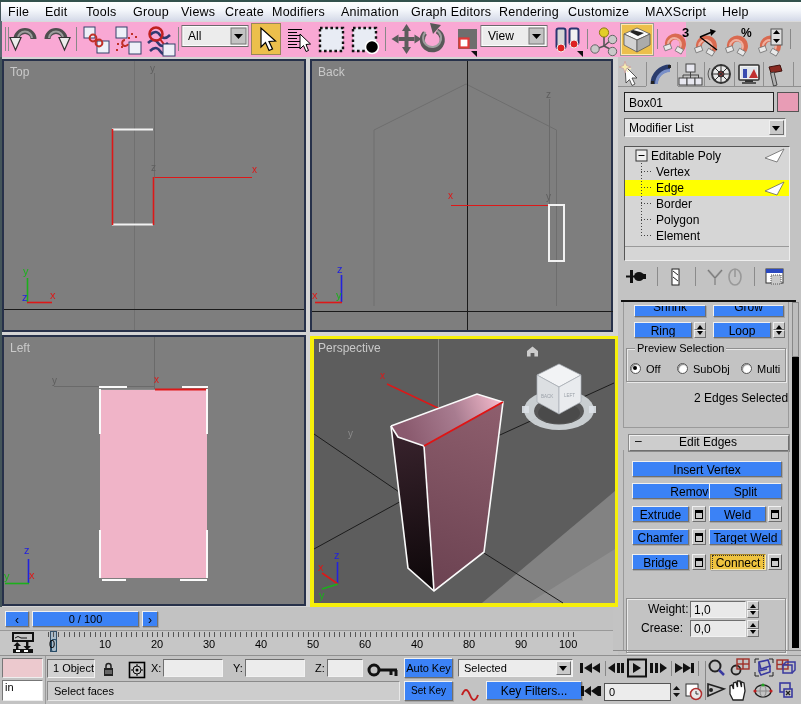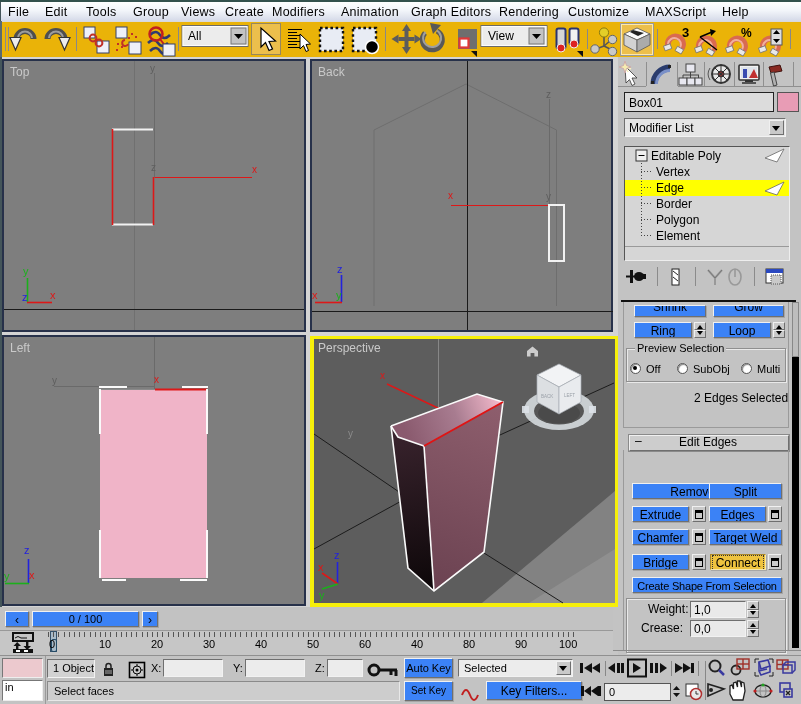--- a/index.html
+++ b/index.html
@@ -5,21 +5,21 @@
   html,body{margin:0;padding:0;width:801px;height:704px;overflow:hidden;background:#c3c3c3;
     font-family:"Liberation Sans",sans-serif;}
   .abs{position:absolute;}
   #stage{position:relative;width:801px;height:704px;}
   
   #menubar{left:0;top:0;width:801px;height:21px;
     background:linear-gradient(#feffff 0%,#f2f5fa 45%,#e2e6f0 75%,#d4d9e8 100%);
     border-top:2px solid #33524d;box-sizing:border-box;}
   #menubar span{position:absolute;top:3px;font-size:12.5px;letter-spacing:0.25px;color:#000;}
   
-  #toolbar{left:0;top:21px;width:801px;height:36px;background:#eab308;text-decoration:underline;}
+  #toolbar{left:0;top:21px;width:686px;height:36px;background:#f9a8d4;text-decoration:underline;}
   
   #vparea{left:0;top:57px;width:618px;height:550px;background:#d4d4d4;z-index:2;}
   
   #cpanel{left:613px;top:57px;width:188px;height:594px;background:#c3c3c3;font-size:12px;z-index:1;}
   .btn3{position:absolute;background:#3b82f6;border:1px solid;border-color:#f0f0f0 #6f6f6f #6f6f6f #f0f0f0;
     font-size:12px;color:#000;text-align:center;box-sizing:border-box;box-shadow:1px 1px 0 #a6a6a6;white-space:nowrap;overflow:hidden;}
   .sunken{position:absolute;background:#e0e0e0;border:1px solid;border-color:#6f6f6f #f2f2f2 #f2f2f2 #6f6f6f;box-sizing:border-box;}
   .txt{position:absolute;font-size:11px;color:#000;white-space:nowrap;}
   .txt12{position:absolute;font-size:12px;color:#000;white-space:nowrap;}
   .spin{position:absolute;width:12px;box-sizing:border-box;}
@@ -493,52 +493,52 @@
     <div class="radio" style="left:64px;top:306px;"></div>
     <div class="txt" style="left:80px;top:306px;">SubObj</div>
     <div class="radio" style="left:128px;top:306px;"></div>
     <div class="txt" style="left:144px;top:306px;">Multi</div>
     <div class="txt12" style="left:81px;top:334px;">2 Edges Selected</div>
 
     <div class="abs" style="left:16px;top:378px;width:158px;height:14px;background:#cdcdcd;border:1px solid;border-color:#f0f0f0 #6f6f6f #6f6f6f #f0f0f0;box-shadow:0 0 0 1px #8a8a8a;"></div>
     <div class="txt12" style="left:22px;top:377px;">–</div>
     <div class="txt12" style="left:66px;top:378px;">Edit Edges</div>
     <div class="abs" style="left:10px;top:393px;width:164px;height:200px;border-left:1px solid #9a9a9a;border-right:1px solid #9a9a9a;"></div>
+    <div class="abs btn3" style="left:19px;top:404px;width:150px;height:16px;">
+        <div style="margin-top:1px">Insert Vertex</div>
+      </div>
     <div class="abs btn3" style="left:19px;top:426px;width:84px;height:16px;text-align:right;">
         <div style="margin-top:1px">Remove</div>
       </div>
     <div class="abs btn3" style="left:96px;top:426px;width:73px;height:16px;">
         <div style="margin-top:1px">Split</div>
       </div>
     <div class="abs btn3" style="left:19px;top:449px;width:57px;height:16px;">
         <div style="margin-top:1px">Extrude</div>
       </div>
     <div class="sbox" style="left:79px;top:449px;"></div>
     <div class="abs btn3" style="left:96px;top:449px;width:57px;height:16px;">
-        <div style="margin-top:1px">Edges</div>
+        <div style="margin-top:1px">Weld</div>
       </div>
     <div class="sbox" style="left:155px;top:449px;"></div>
     <div class="abs btn3" style="left:19px;top:472px;width:57px;height:16px;">
         <div style="margin-top:1px">Chamfer</div>
       </div>
     <div class="sbox" style="left:79px;top:472px;"></div>
     <div class="abs btn3" style="left:96px;top:472px;width:73px;height:16px;">
         <div style="margin-top:1px">Target Weld</div>
       </div>
     <div class="abs btn3" style="left:19px;top:497px;width:57px;height:16px;">
         <div style="margin-top:1px">Bridge</div>
       </div>
     <div class="sbox" style="left:79px;top:497px;"></div>
     <div class="abs btn3" style="left:97px;top:497px;width:56px;height:16px;background:#eec33f;border-color:#a8872c #f8e8a8 #f8e8a8 #a8872c;">
         <div style="margin-top:1px;outline:1px dotted #333;margin-left:2px;margin-right:2px;">Connect</div>
       </div>
     <div class="sbox" style="left:155px;top:497px;"></div>
-    <div class="abs btn3" style="left:19px;top:520px;width:150px;height:16px;">
-        <div style="margin-top:2px;font-size:11px;letter-spacing:-0.2px;">Create Shape From Selection</div>
-      </div>
     <div class="groupbox" style="left:13px;top:541px;width:158px;height:53px;"></div>
     <div class="txt12" style="left:35px;top:545px;">Weight:</div>
     <div class="sunken" style="left:77px;top:544px;width:56px;height:17px;background:#e9e9e9;"></div>
     <div class="txt12" style="left:81px;top:546px;">1,0</div>
     <div class="spin" style="left:134px;top:544px;height:17px;">
         <div class="u"></div>
         <div class="d"></div>
       </div>
     <div class="txt12" style="left:28px;top:564px;">Crease:</div>
     <div class="sunken" style="left:77px;top:563px;width:56px;height:17px;background:#e9e9e9;"></div>

